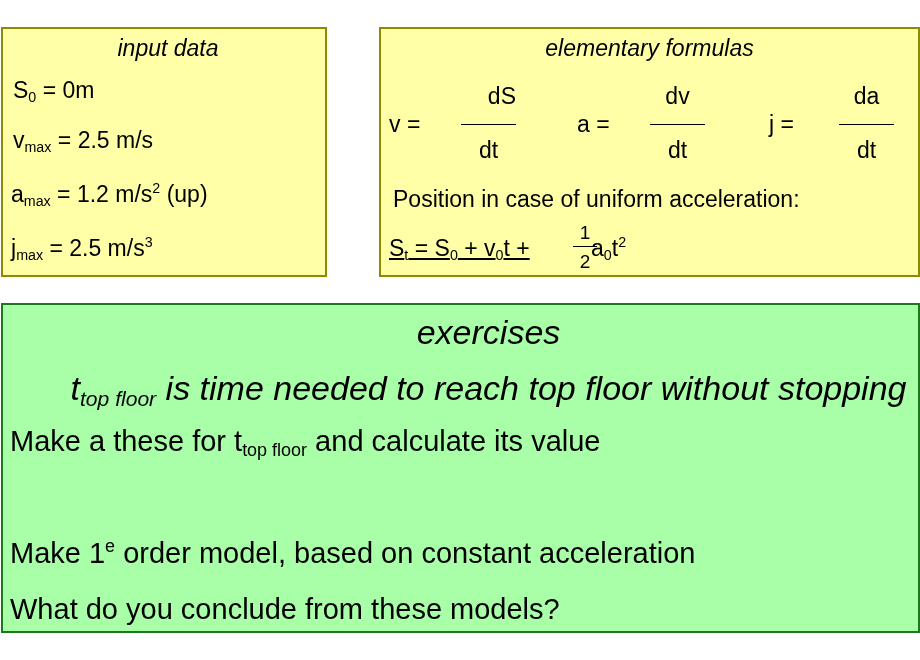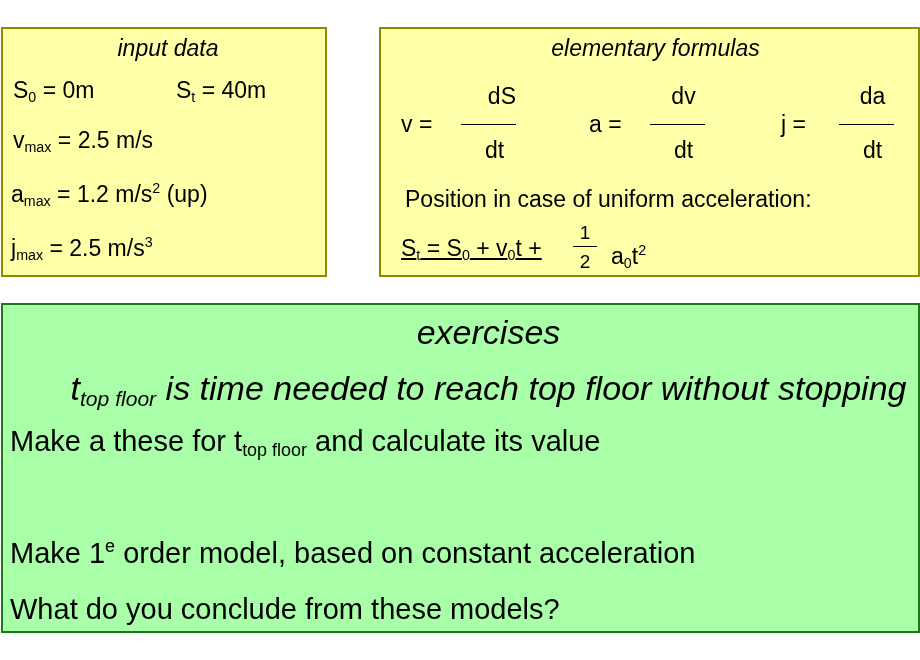--- a/index.html
+++ b/index.html
@@ -16,39 +16,36 @@
 
   .abs { position: absolute; white-space: nowrap; }
   .title { font-style: italic; }
   .sub { font-size: 62%; vertical-align: -0.28em; line-height: 0; }
   .sup { font-size: 62%; vertical-align: 0.62em; line-height: 0; }
 
   
   .in-text { font-size: 23px; }
 
   
-  .f-text { font-size: 23px; padding-left: 12px; }
+  .f-text { font-size: 23px; }
   .frac-line { position: absolute; height: 1px; background: #000; }
   .small-frac { font-size: 19px; }
 
   
   .ex-text { font-size: 29px; }
   .ex-title { font-size: 34px; font-style: italic; margin-left: 28px; }
 </style>
 </head>
 <body>
 
 <div class="box yellow" id="box-input">
   <div class="abs title in-text" style="left:0; width:330px; top:6px; text-align:center;">input data</div>
 
   <div class="abs in-text" style="left:10px; top:48px;">
     <span>S</span><span class="sub">0</span><span> = 0m</span>
-  </div>
-  <div class="abs in-text" style="left:173px; top:48px;">
-    <span>S</span><span class="sub">t</span><span> = 40m</span>
   </div>
   <div class="abs in-text" style="left:10px; top:98px;">
     <span>v</span><span class="sub">max</span><span> =  2.5 m/s</span>
   </div>
   <div class="abs in-text" style="left:8px; top:152px;">
     <span>a</span><span class="sub">max</span><span> = 1.2 m/s</span><span class="sup">2</span><span> (up)</span>
   </div>
   <div class="abs in-text" style="left:8px; top:206px;">
     <span>j</span><span class="sub">max</span><span> = 2.5 m/s</span><span class="sup">3</span>
   </div>
@@ -73,21 +70,21 @@
   <div class="abs f-text" style="left:458px; width:55px; top:108px; text-align:center;">dt</div>
 
   <div class="abs f-text" style="left:12px; top:157px;">Position in case of uniform acceleration:</div>
 
   <div class="abs f-text" style="left:8px; top:206px;text-decoration:underline;">
     <span>S</span><span class="sub">t</span><span> = S</span><span class="sub">0</span><span> + v</span><span class="sub">0</span><span>t + </span>
   </div>
   <div class="abs small-frac" style="left:192px; width:24px; top:193px; text-align:center;">1</div>
   <div class="frac-line" style="left:192px; width:24px; top:217px;"></div>
   <div class="abs small-frac" style="left:192px; width:24px; top:222px; text-align:center;">2</div>
-  <div class="abs f-text" style="left:218px; top:206px;margin-top:8px;">
+  <div class="abs f-text" style="left:210px; top:206px;">
     <span>a</span><span class="sub">0</span><span>t</span><span class="sup">2</span>
   </div>
 </div>
 
 <div class="box green" id="box-ex">
   <div class="abs ex-title" style="left:0; width:915px; top:8px; text-align:center;">exercises</div>
 
   <div class="abs ex-title" style="left:0; width:915px; top:64px; text-align:center;">
     <span>t</span><span class="sub">top floor</span><span> is time needed to reach top floor without stopping</span>
   </div>

